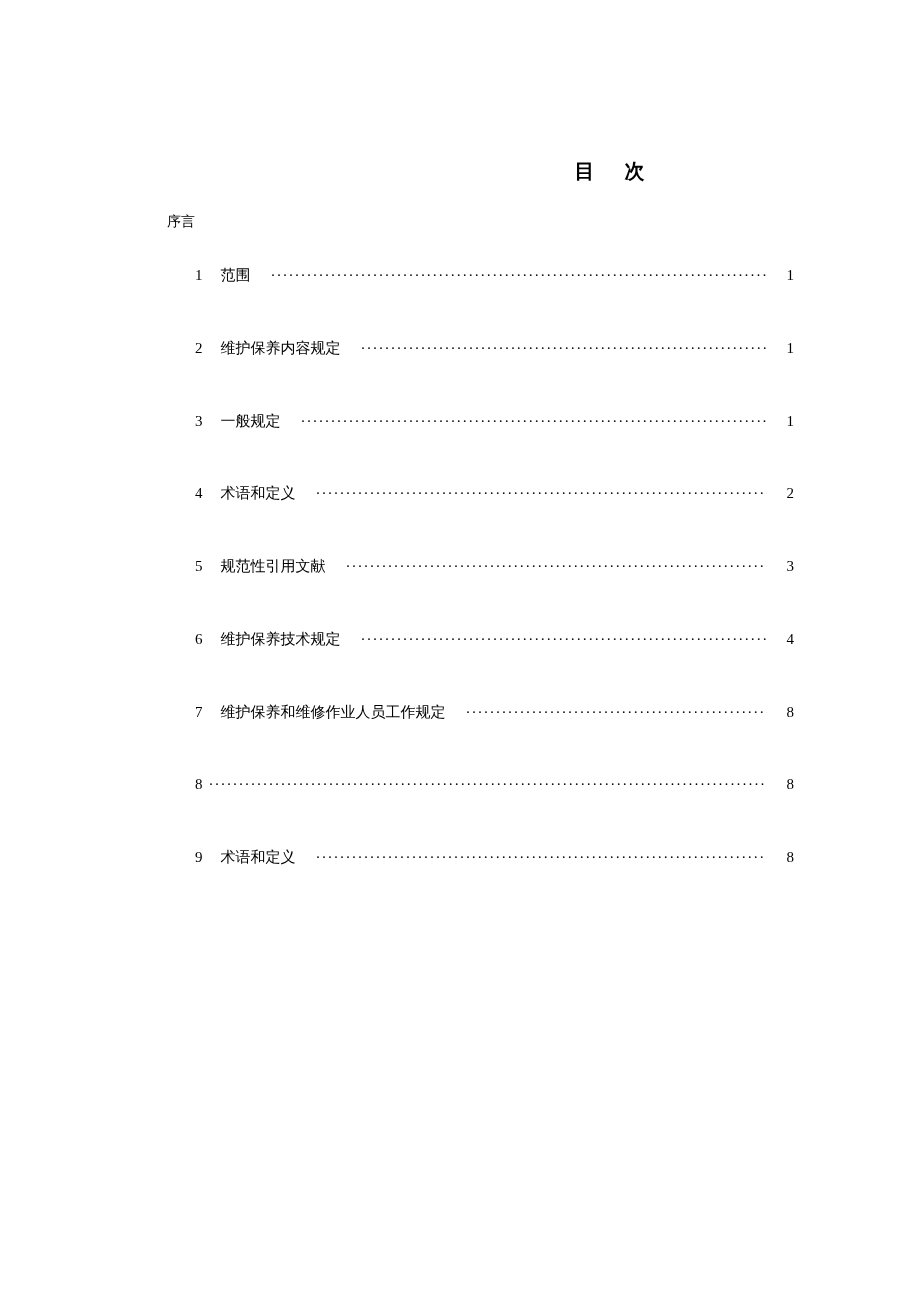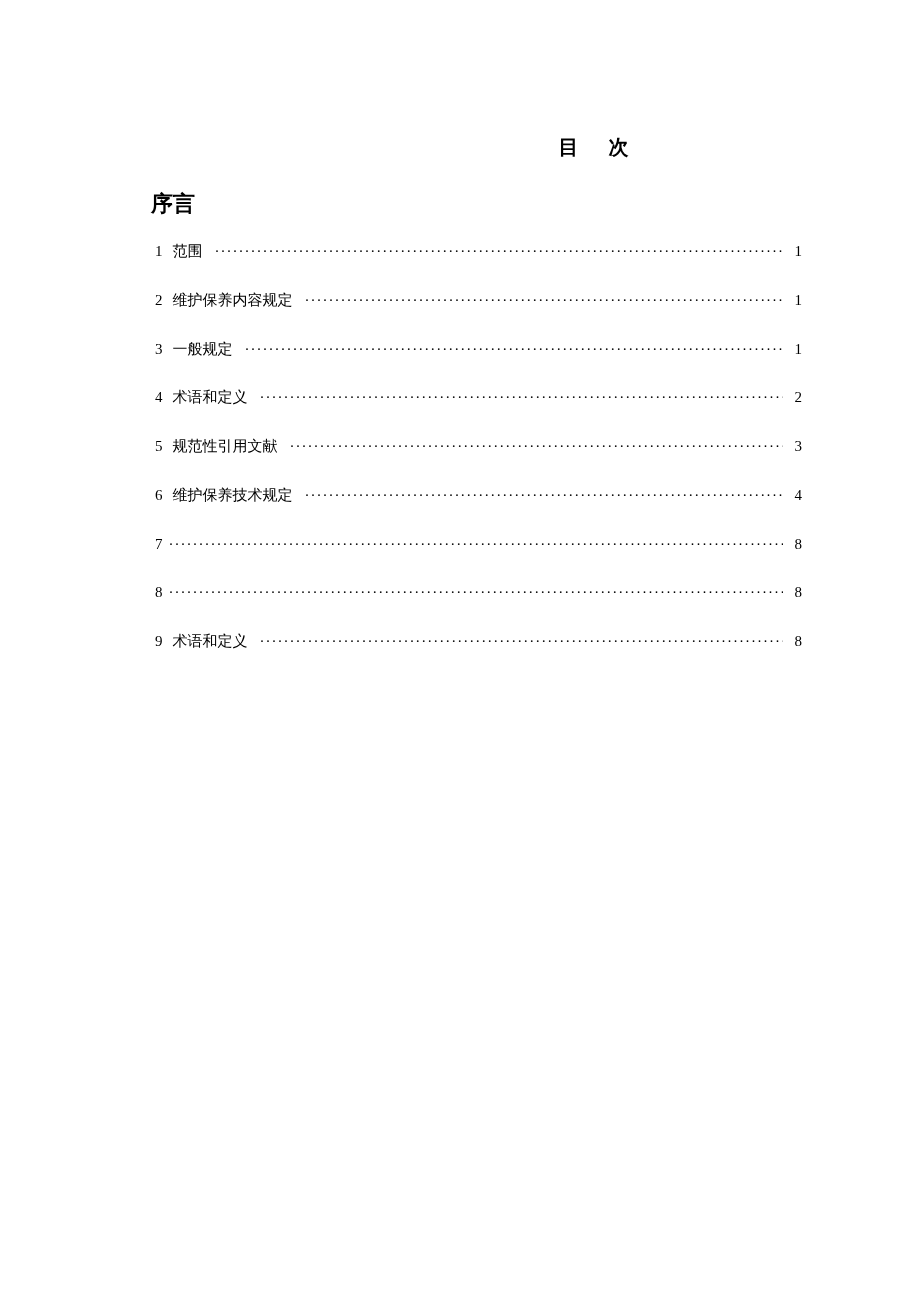--- a/index.html
+++ b/index.html
@@ -1,38 +1,38 @@
 <!DOCTYPE html>
 <html><head>
   <meta charset="utf-8">
   <style>
     * {
-      margin: 8px;
+      margin: 16px;
       padding: 0;
       box-sizing: border-box;
     }
     body {
       width: 920px;
       height: 1302px;
       background: #ffffff;
       font-family: "SimSun", "宋体", serif;
       padding: 110px 110px 0 115px;
       color: #000;
     }
     .title {
       text-align: center;
       font-size: 20px;
       font-weight: bold;
       letter-spacing: 30px;
       margin-bottom: 28px;
       padding-left: 260px;
     }
     .preface {
-      font-size: 22px;
-      font-weight: bold;
+      font-size: 14px;
+      font-weight: normal;
       margin-left: 20px;
       margin-bottom: 12px;
     }
     .toc {
       font-size: 15px;
       line-height: 1.65;
     }
     .toc-row {
       display: flex;
       align-items: baseline;
@@ -96,20 +96,21 @@
     <span class="toc-page">3</span>
   </div>
   <div class="toc-row">
     <span class="toc-num">6</span>
     <span class="toc-label">维护保养技术规定</span>
     <span class="toc-dots"></span>
     <span class="toc-page">4</span>
   </div>
   <div class="toc-row">
     <span class="toc-num">7</span>
+    <span class="toc-label">维护保养和维修作业人员工作规定</span>
     <span class="toc-dots"></span>
     <span class="toc-page">8</span>
   </div>
   <div class="toc-row">
     <span class="toc-num">8</span>
     <span class="toc-dots"></span>
     <span class="toc-page">8</span>
   </div>
   <div class="toc-row">
     <span class="toc-num">9</span>

